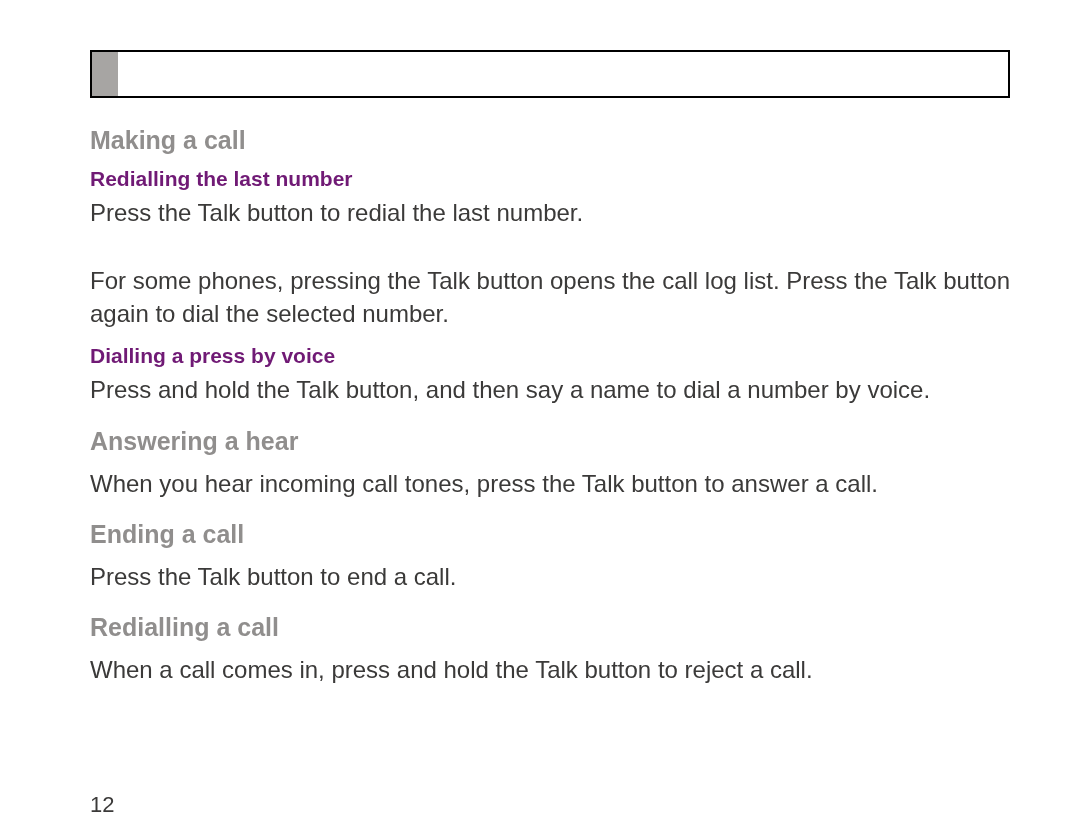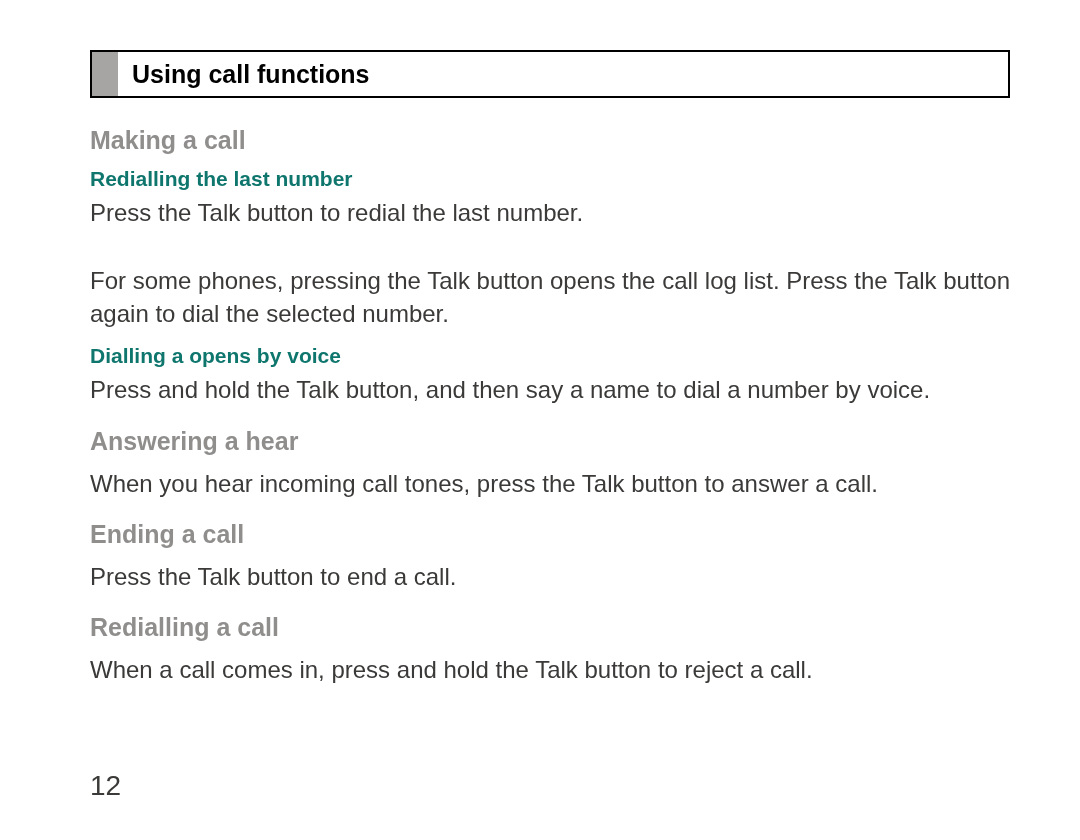--- a/index.html
+++ b/index.html
@@ -37,57 +37,56 @@
     .section-heading {
       font-size: 25px;
       font-weight: bold;
       color: #908e8d;
       margin-top: 20px;
       margin-bottom: 12px;
     }
     .sub-heading {
       font-size: 21px;
       font-weight: bold;
-      color: #0f766e;
+      color: #701a75;
       margin-top: 8px;
       margin-bottom: 6px;
     }
     .body-text {
       font-size: 24px;
       color: #3b3a39;
       line-height: 1.35;
       margin-bottom: 14px;
     }
     .body-text.justify {
       text-align: justify;
       margin-top: 36px;
     }
     .page-number {
       position: absolute;
-      bottom: 38px;
+      bottom: 22px;
       left: 90px;
-      font-size: 28px;
+      font-size: 22px;
       color: #3b3a39;
     }
   </style>
 </head>
 <body>
 
 <div class="title-box">
   <div class="title-accent"></div>
-  <div class="title-text">Using call functions</div>
 </div>
 
 <div class="section-heading">Making a call</div>
 
 <div class="sub-heading">Redialling the last number</div>
 <div class="body-text">Press the Talk button to redial the last number.</div>
 <div class="body-text justify">For some phones, pressing the Talk button opens the call log list. Press the Talk button again to dial the selected number.</div>
 
-<div class="sub-heading">Dialling a opens by voice</div>
+<div class="sub-heading">Dialling a press by voice</div>
 <div class="body-text">Press and hold the Talk button, and then say a name to dial a number by voice.</div>
 
 <div class="section-heading">Answering a hear</div>
 <div class="body-text">When you hear incoming call tones, press the Talk button to answer a call.</div>
 
 <div class="section-heading">Ending a call</div>
 <div class="body-text">Press the Talk button to end a call.</div>
 
 <div class="section-heading">Redialling a call</div>
 <div class="body-text">When a call comes in, press and hold the Talk button to reject a call.</div>

